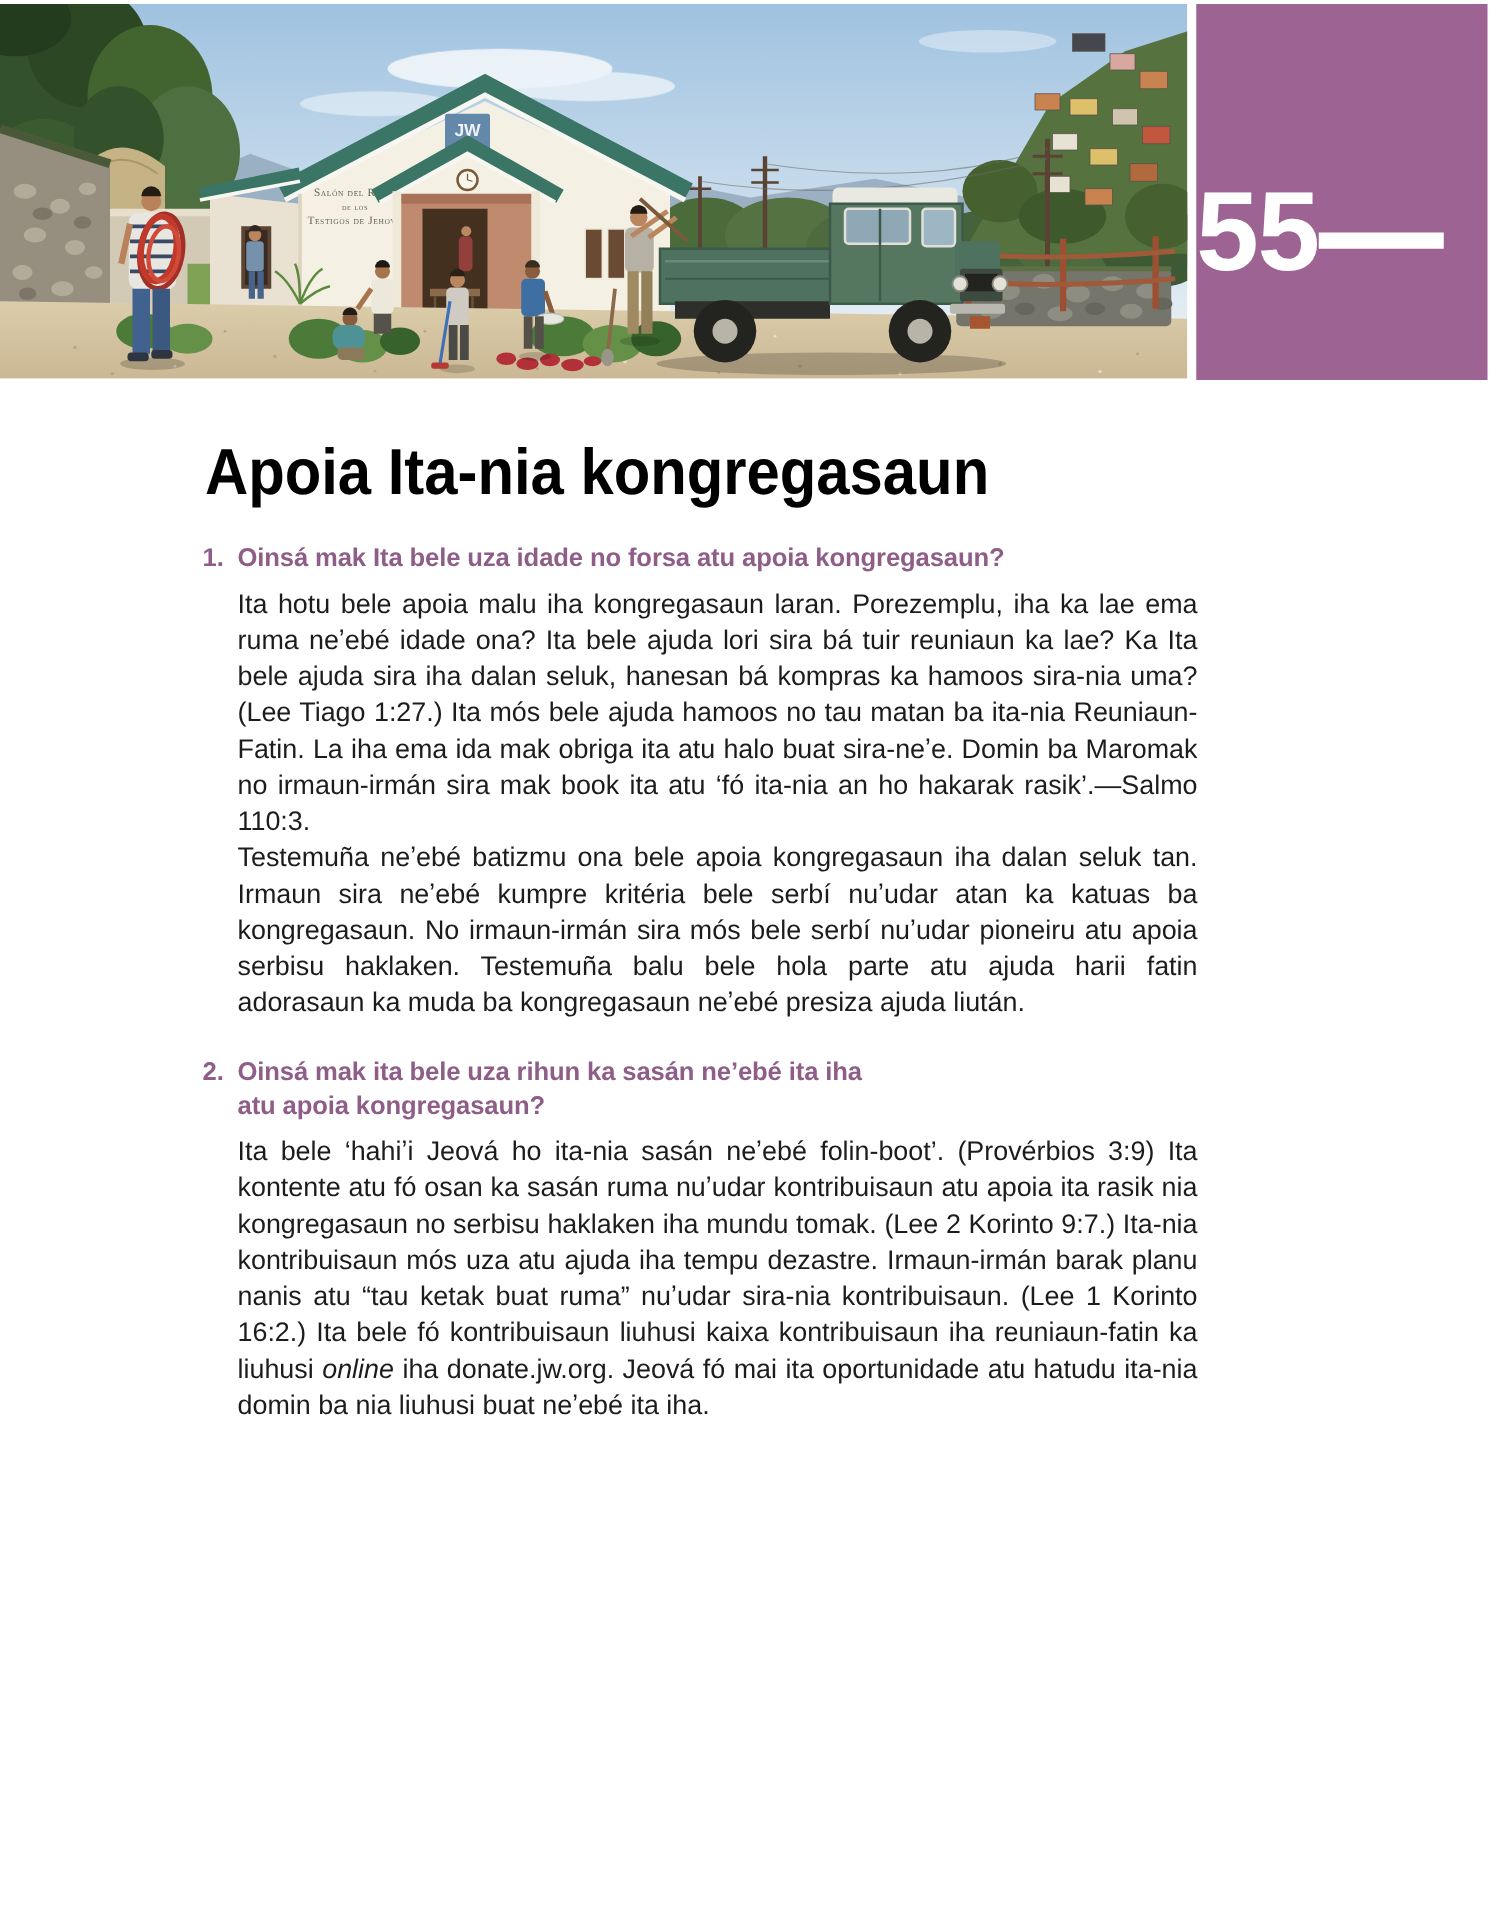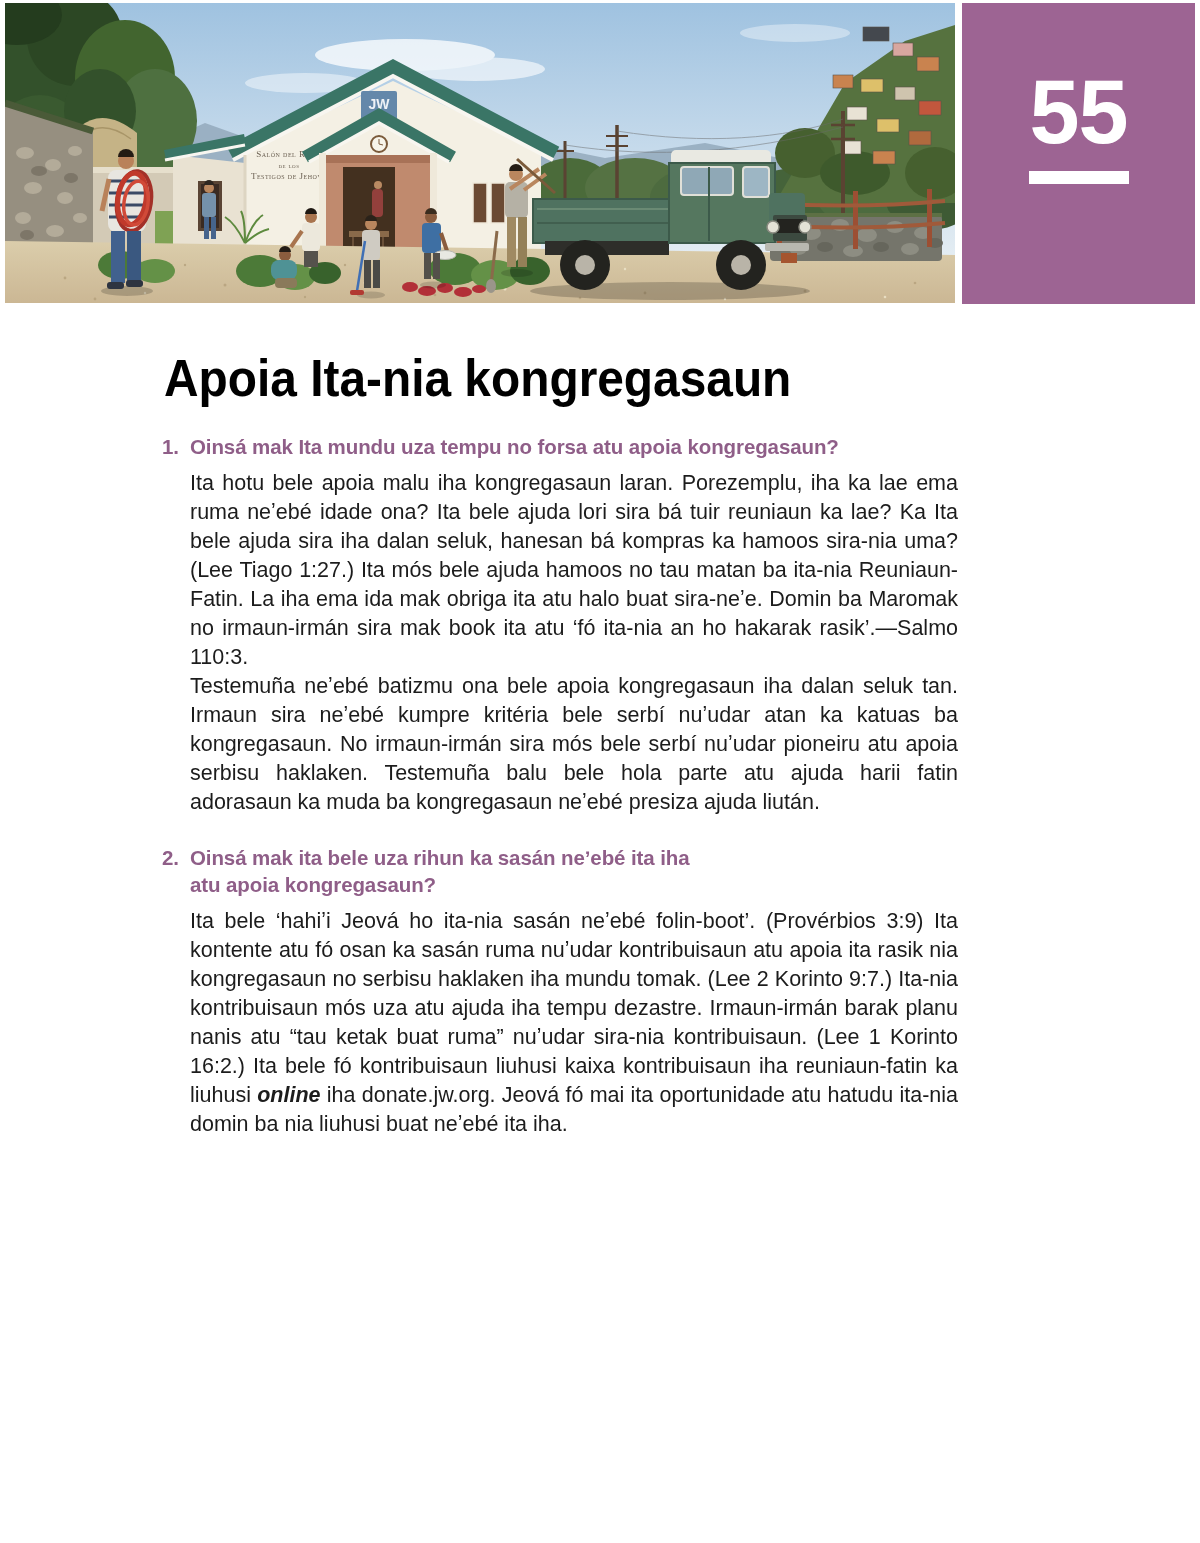--- a/index.html
+++ b/index.html
@@ -3,25 +3,25 @@
 <meta charset="utf-8">
 <style>
   html,body{margin:0;padding:0;background:#ffffff;}
   body{
     width:1200px;height:1543px;position:relative;
     font-family:"Liberation Sans", sans-serif;
     color:#1a1a1a;
     -webkit-font-smoothing:antialiased;
   }
   
-  .banner{display:flex;margin-top:3px;justify-content:center;}
+  .banner{display:flex;margin-top:3px;}
   .photo-wrap{width:950px;height:300px;overflow:hidden;flex:none;}
   .lesson-block{
     width:233px;height:301px;margin-left:7px;flex:none;
-    display:flex;flex-direction:column;align-items:center;
+    display:flex;flex-direction:row;align-items:center;
     box-sizing:border-box;padding-top:64px;
   }
   .lesson-number{
     font-size:90px;line-height:1;font-weight:bold;color:#ffffff;
     letter-spacing:-1px;
   }
   .lesson-underline{width:100px;height:13px;background:#ffffff;margin-top:14px;}
   
   .page-title{
     margin:46px 0 0 164px;
@@ -36,21 +36,21 @@
   }
   .section{margin:0;}
   .question{
     position:relative;margin:27px 0 9px 0;
     font-size:20.5px;line-height:27px;font-weight:bold;
     letter-spacing:-.1px;
   }
   .qnum{position:absolute;left:-28px;top:0;}
   .qtext{display:block;white-space:pre-line;}
   .b{font-weight:normal;}
-  .i{font-style:italic;font-weight:bold;}
+  .i{font-style:italic;}
   
   .sign-text{font-family:"Liberation Serif",serif;fill:#6b6052;}
   .logo-text{font-family:"Liberation Sans",sans-serif;fill:#eef2f6;}
 </style>
 </head>
 <body>
 
 <div class="banner">
   <div class="photo-wrap">
     <svg width="950" height="300" viewBox="0 0 950 300">
@@ -396,21 +396,21 @@
   </div>
 </div>
 
 <h1 class="page-title">Apoia Ita-nia kongregasaun</h1>
 
 <div class="content">
   <div>
   <section class="section">
     <h2 class="question" style="color: rgb(143, 94, 136);">
       <span class="qnum">1.</span>
-      <span class="qtext">Oinsá mak Ita mundu uza tempu no forsa atu apoia kongregasaun?</span>
+      <span class="qtext">Oinsá mak Ita bele uza idade no forsa atu apoia kongregasaun?</span>
     </h2>
     <div class="paras">
           <p class="body-para"><span>Ita hotu bele apoia malu iha kongregasaun laran. Porezemplu, iha ka lae ema ruma neʼebé idade ona? Ita bele ajuda lori sira bá tuir reuniaun ka lae? Ka Ita bele ajuda sira iha dalan seluk, hanesan bá kompras ka hamoos sira-nia uma? (Lee Tiago 1:27.) Ita mós bele ajuda hamoos no tau matan ba ita-nia Reuniaun-Fatin. La iha ema ida mak obriga ita atu halo buat sira-neʼe. Domin ba Maromak no irmaun-irmán sira mak book ita atu </span><span class="b">‘fó ita-nia an ho hakarak rasik’.</span><span>—Salmo 110:3.</span></p>
           <p class="body-para"><span>Testemuña neʼebé batizmu ona bele apoia kongregasaun iha dalan seluk tan. Irmaun sira neʼebé kumpre kritéria bele serbí nuʼudar atan ka katuas ba kongregasaun. No irmaun-irmán sira mós bele serbí nuʼudar pioneiru atu apoia serbisu haklaken. Testemuña balu bele hola parte atu ajuda harii fatin adorasaun ka muda ba kongregasaun neʼebé presiza ajuda liután.</span></p>
         </div>
   </section>
 
   <section class="section">
     <h2 class="question" style="color: rgb(143, 94, 136);">
       <span class="qnum">2.</span>

